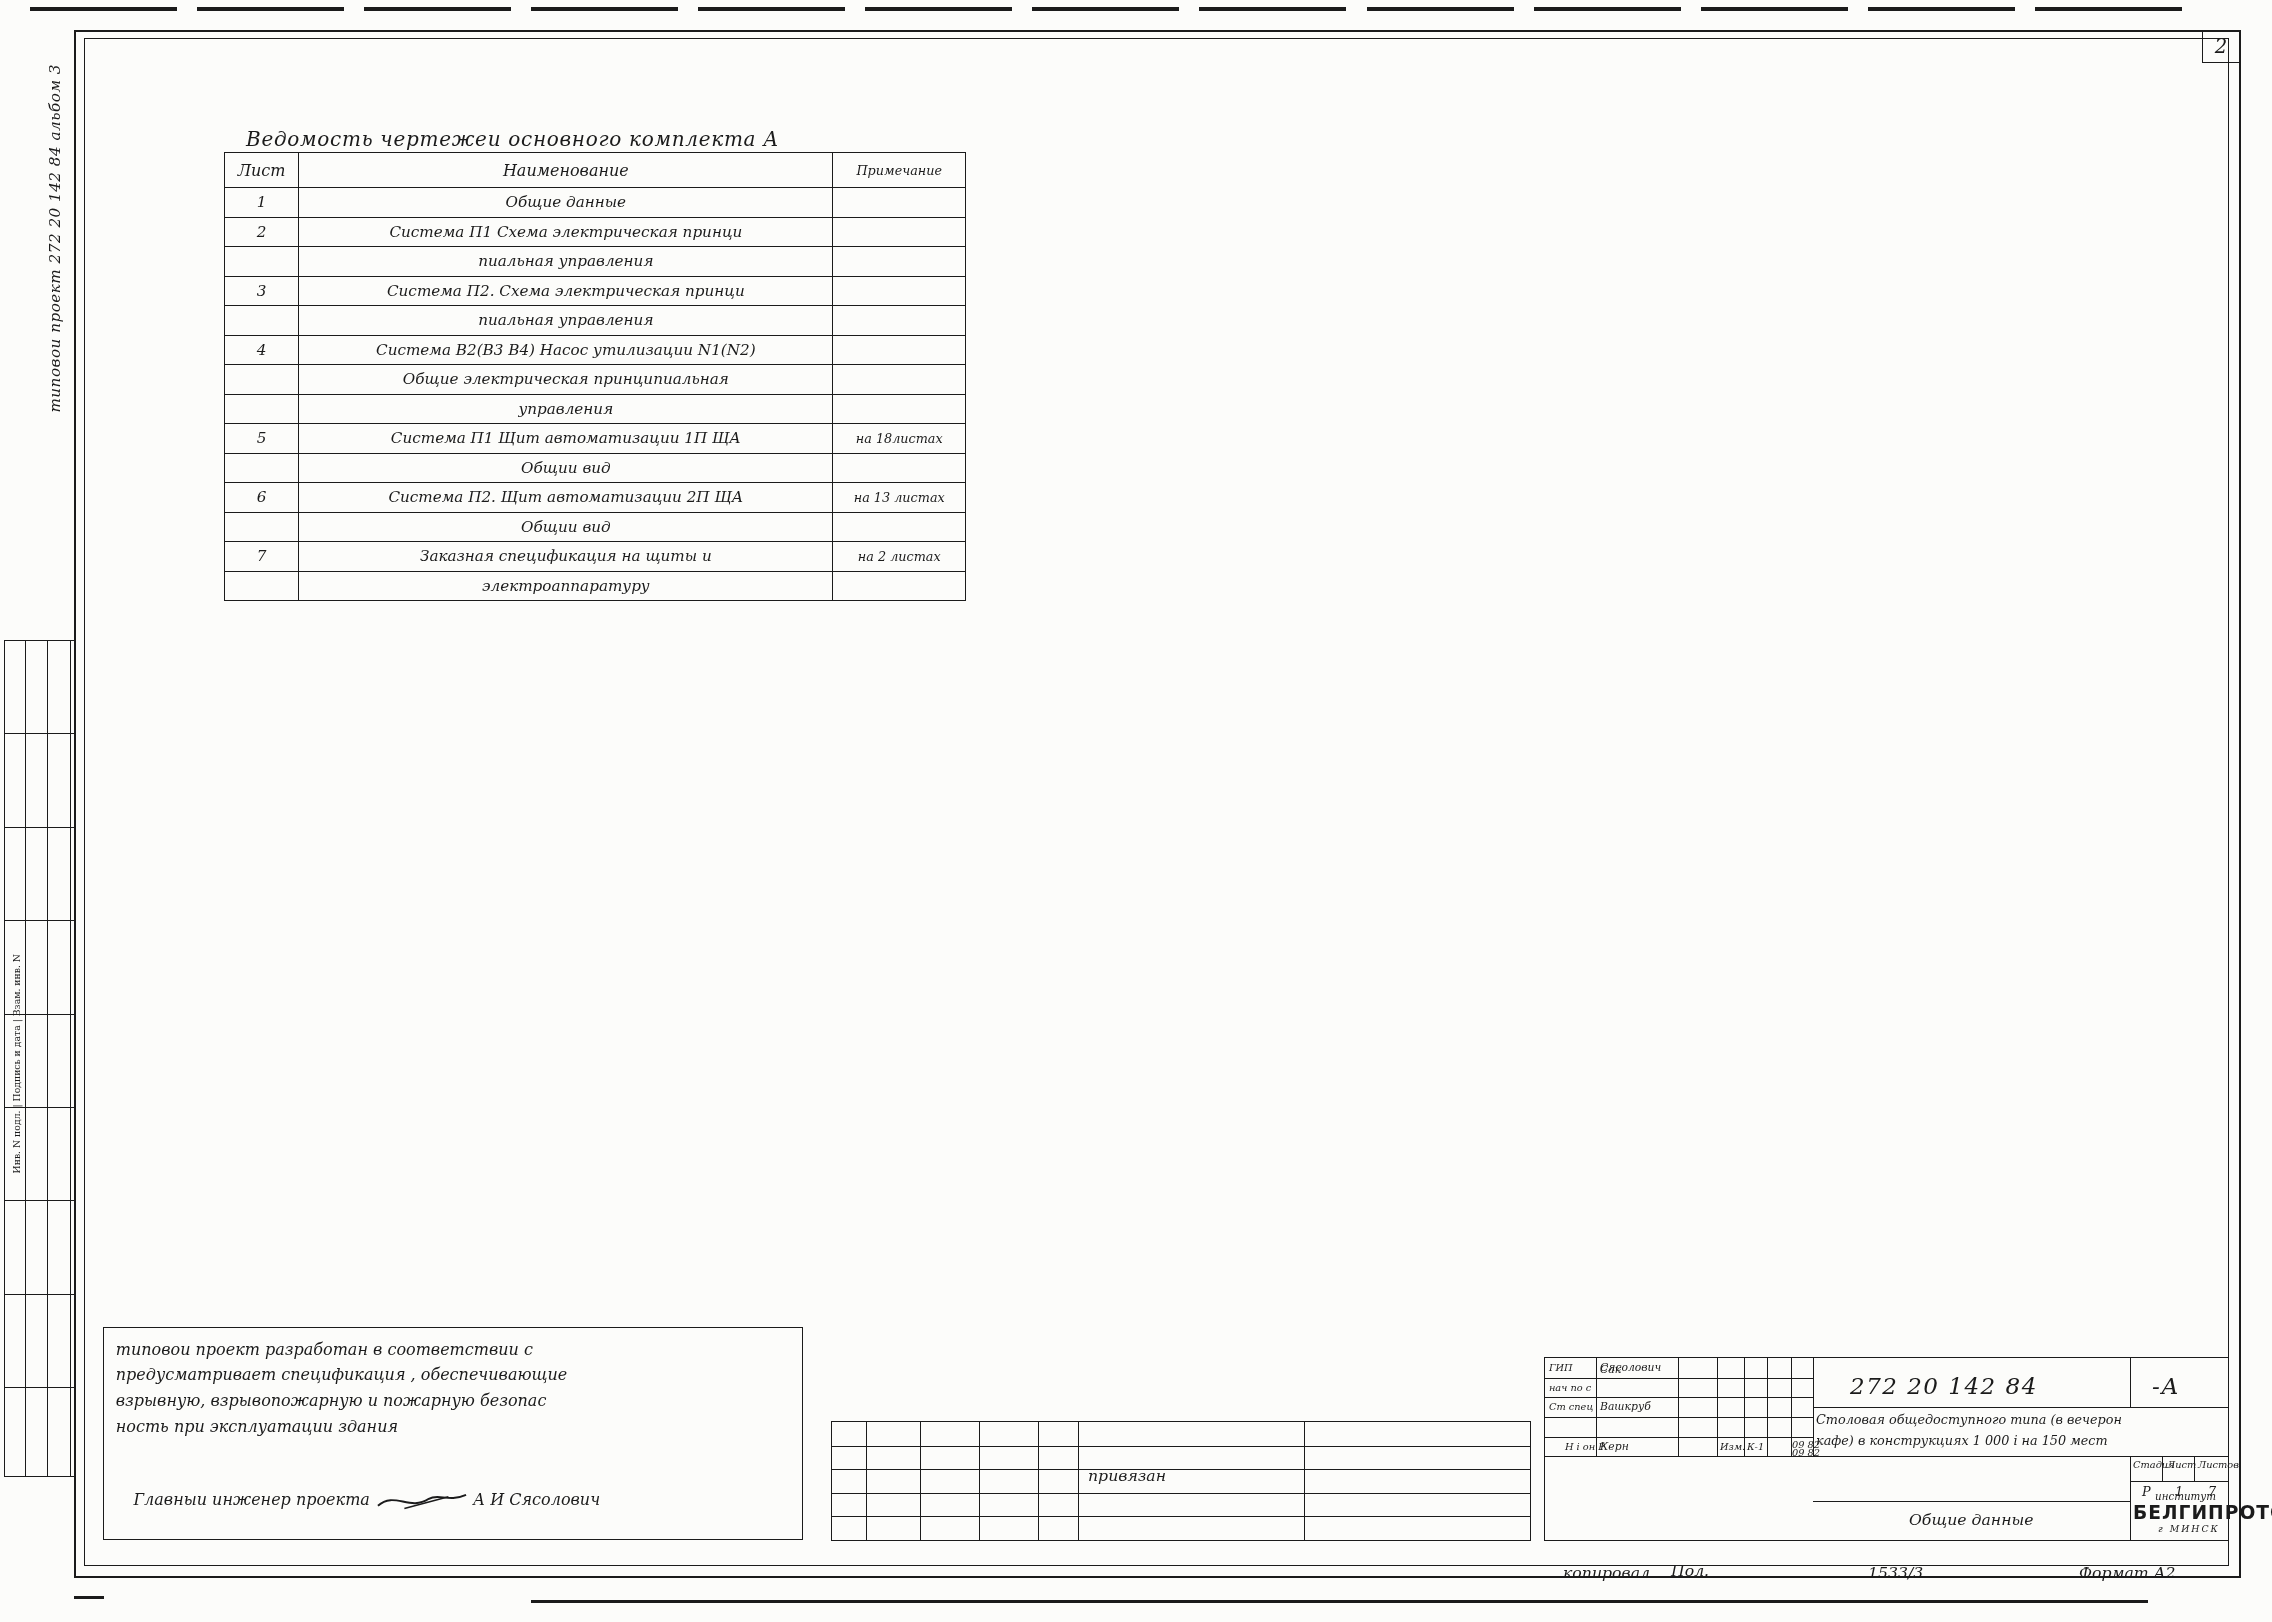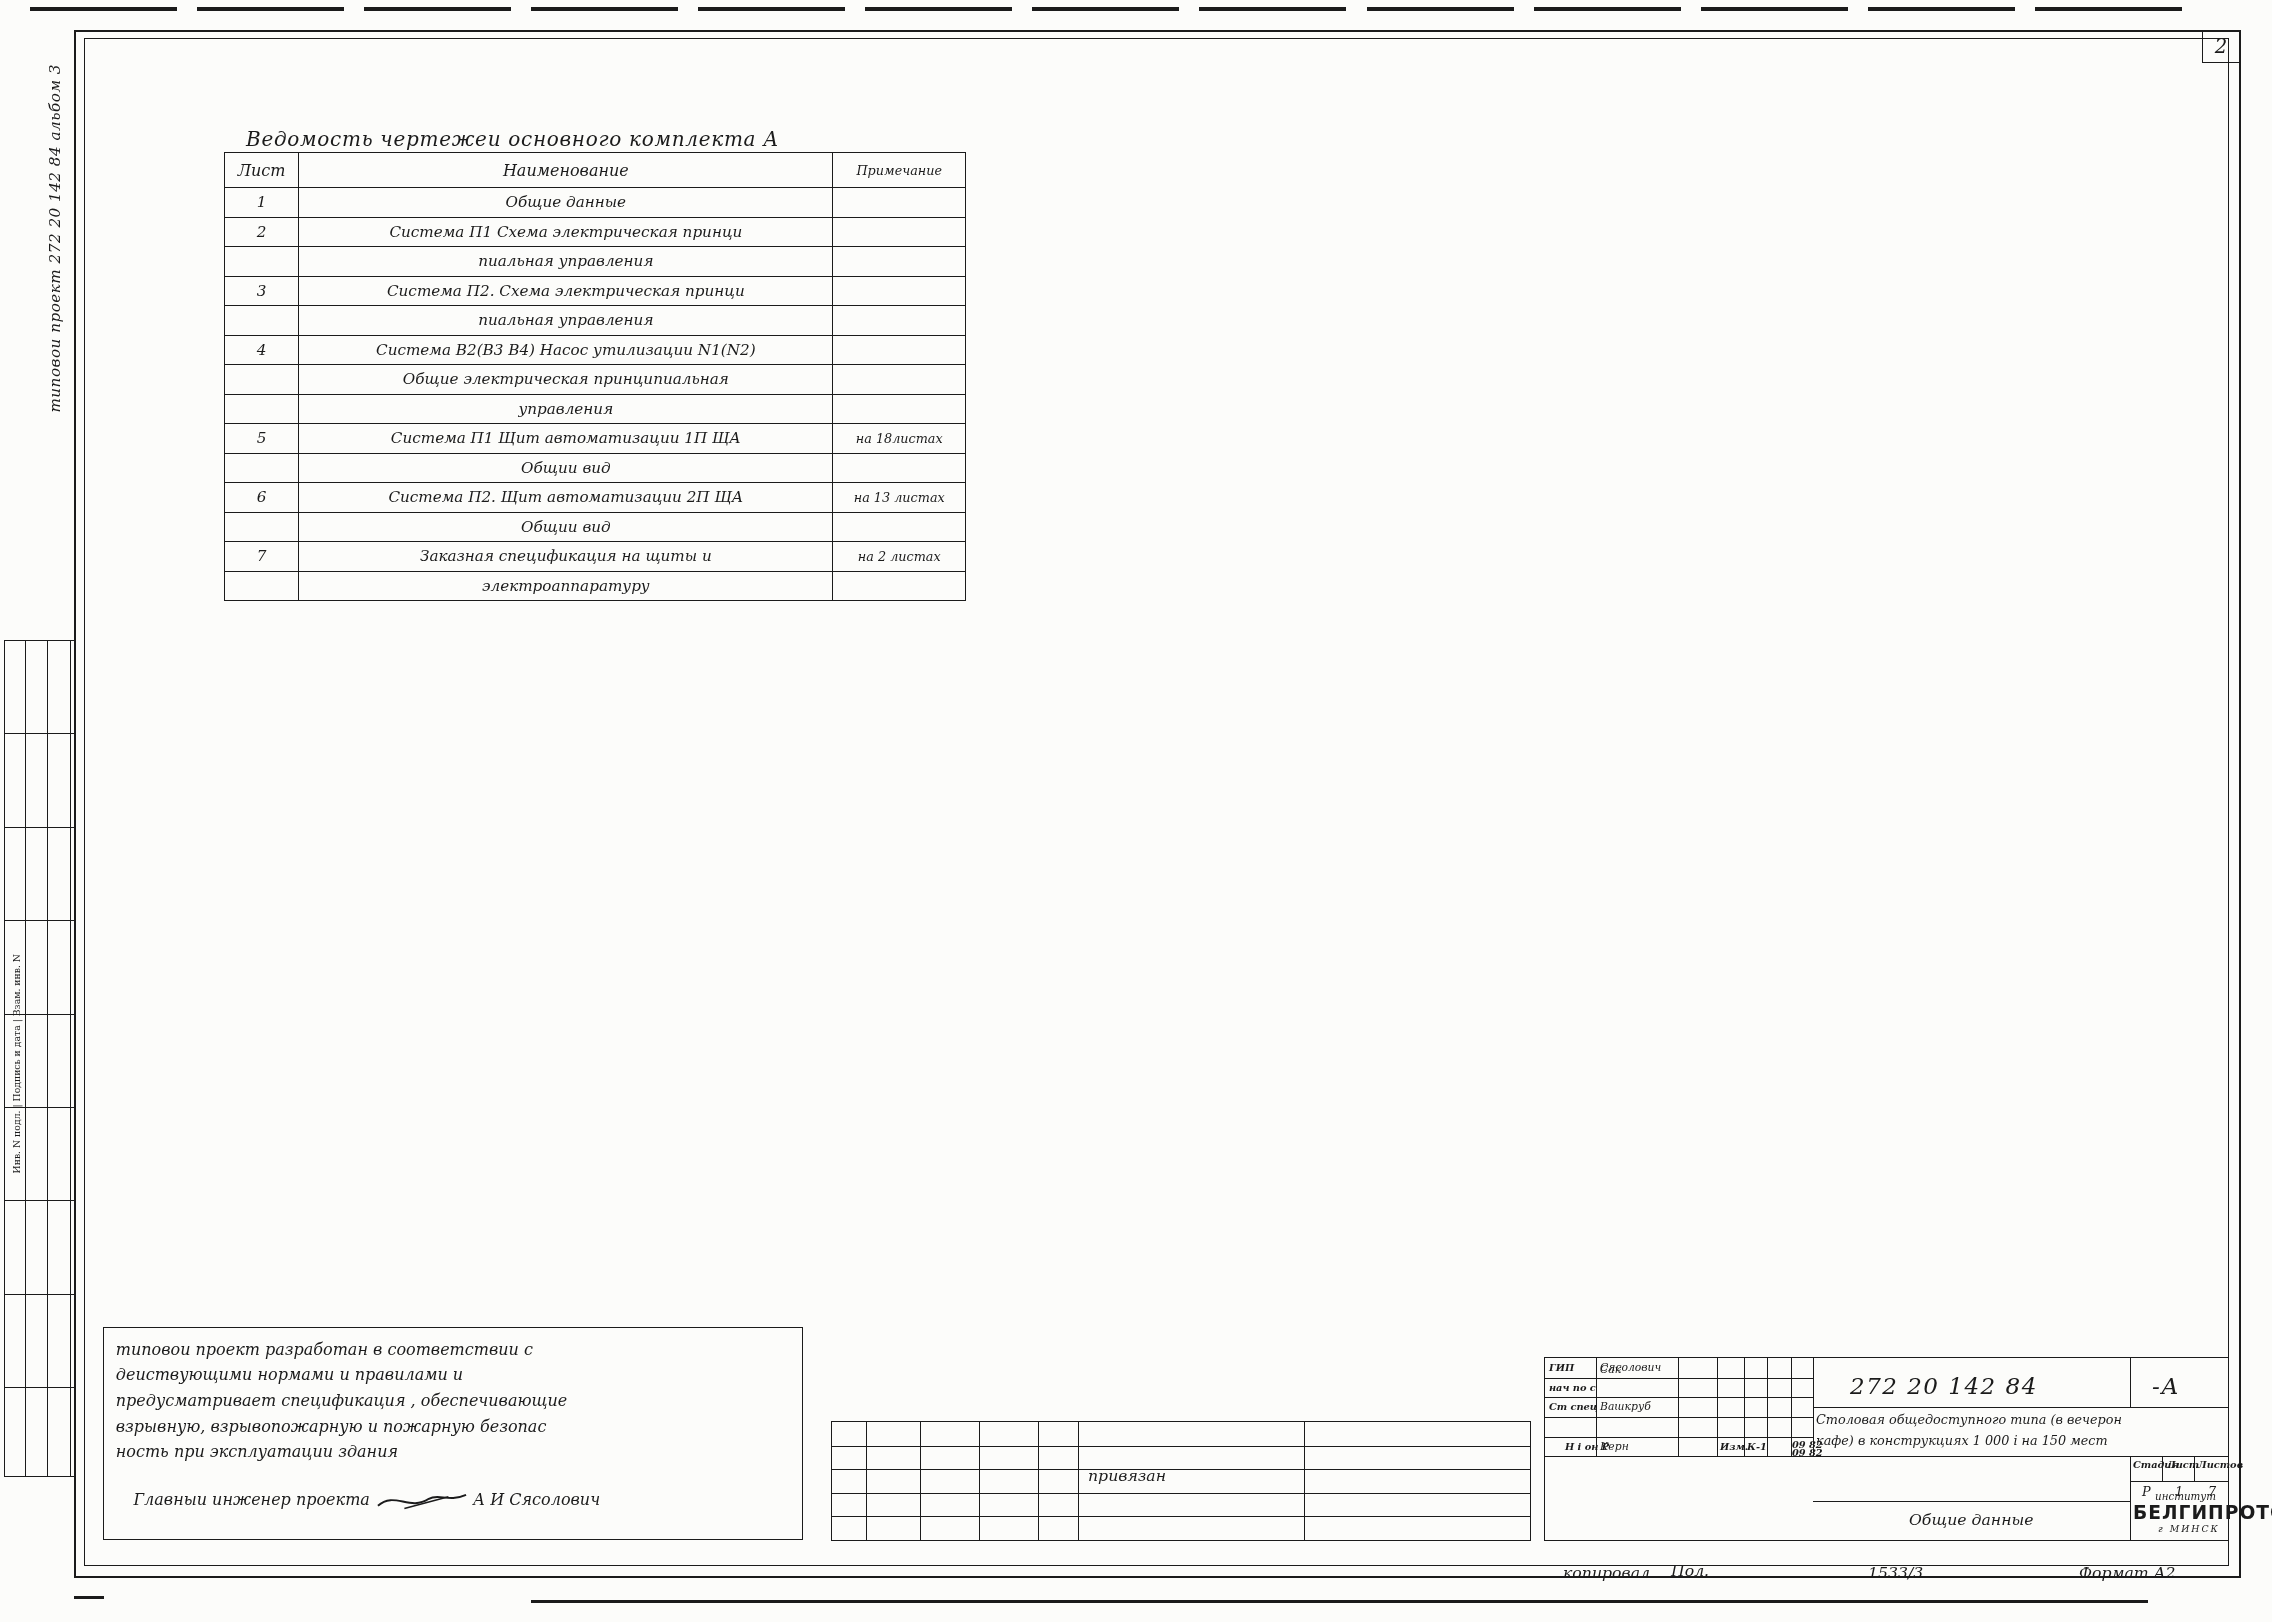--- a/index.html
+++ b/index.html
@@ -60,21 +60,21 @@
   .midgrid{position:absolute;left:831px;top:1421px;width:698px;height:118px;border:1.5px solid #1b1b1b;}
   .mg-v{position:absolute;top:0;bottom:0;border-left:1px solid #1b1b1b;}
   .mg-h{position:absolute;left:0;right:0;border-top:1px solid #1b1b1b;}
   .mg-label{position:absolute;font-family:"DejaVu Serif",serif;font-style:italic;font-size:15.7px;}
 
   
   .stamp{position:absolute;left:1544px;top:1357px;width:683px;height:182px;border:1.5px solid #1b1b1b;}
   .st-v{position:absolute;top:0;bottom:0;border-left:1px solid #1b1b1b;}
   .st-h{position:absolute;border-top:1px solid #1b1b1b;}
   .st-t{position:absolute;font-family:"DejaVu Serif",serif;font-style:italic;white-space:nowrap;}
-  .st-mini{font-size:9.8px;font-weight:bold;}
+  .st-mini{font-size:9.8px;}
   .st-sm{font-size:10.8px;}
   .st-md{font-size:12.8px;}
   .st-lg{font-size:23px;letter-spacing:1.5px;}
   .st-inst{font-size:10.3px;text-align:center;}
   .st-brand{font-family:"DejaVu Sans",sans-serif;font-style:normal;font-weight:bold;font-size:18.7px;letter-spacing:1px;}
   .st-city{font-size:9.3px;letter-spacing:2px;}
 
   .belowtext{position:absolute;font-family:"DejaVu Serif",serif;font-style:italic;font-size:15.7px;}
   .bottom-line{position:absolute;left:531px;top:1600px;width:1617px;height:2.9px;background:#1b1b1b;}
   .bottom-line2{position:absolute;left:74px;top:1596px;width:29.5px;height:2.5px;background:#1b1b1b;}
@@ -214,21 +214,20 @@
         <td class="c-num"></td>
         <td class="c-name">электроаппаратуру</td>
         <td class="c-note"></td>
       </tr>
     </tbody>
   </table>
 
   <div class="note-block">
     <div class="note-text">
       <div>типовои проект разработан в соответствии с</div>
-      <div>деиствующими нормами и правилами  и</div>
       <div>предусматривает спецификация , обеспечивающие</div>
       <div>взрывную, взрывопожарную и пожарную безопас</div>
       <div>ность при эксплуатации здания</div>
     </div>
     <div class="note-sign">
       <span>Главныи инженер проекта</span>
       <span class="squiggle">
         <svg width="93" height="29.5" viewBox="0 0 190 60">
           <path d="M6 40 C40 10, 70 52, 110 26 C130 14, 150 34, 186 18" stroke="#1b1b1b" stroke-width="4" fill="none"></path>
           <path d="M60 46 L150 22" stroke="#1b1b1b" stroke-width="3" fill="none"></path>

